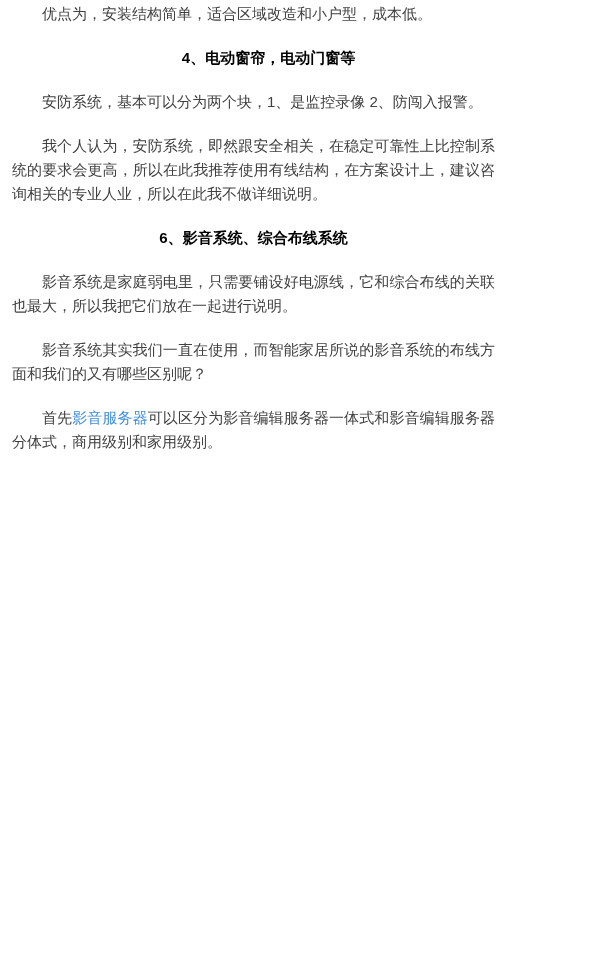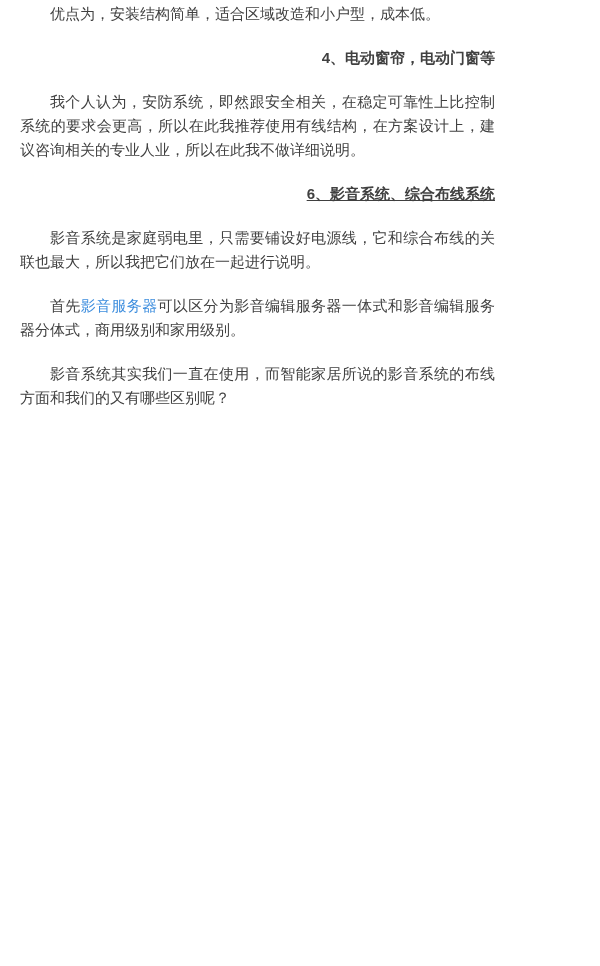--- a/index.html
+++ b/index.html
@@ -6,68 +6,69 @@
   html, body {
     margin: 0;
     padding: 0;
     width: 600px;
     height: 966px;
     background: #ffffff;
     overflow: hidden;
   }
   .article {
     width: 500px;
-    padding: 2px 5px 0 20px;
+    padding: 2px 5px 0 12px;
     font-family: "Liberation Sans", sans-serif;
   }
   .para {
     margin: 20px 0;
     font-size: 15px;
     line-height: 24px;
     color: #404040;
     text-align: justify;
     text-indent: 2em;
     word-break: break-all;
   }
   .para:first-child { margin-top: 0; }
   .heading {
     margin: 20px 0;
     font-size: 15px;
     line-height: 24px;
-    color: #404040;
+    color: #000000;
     font-weight: 700;
     text-indent: 2em;
-    text-align: right;
+    text-align: center;
   }
-  .heading.flush { text-indent: 0; text-decoration: underline; }
+  .heading.flush { text-indent: 0; }
   .link {
     color: #3e8ede;
     text-decoration: none;
     cursor: pointer;
   }
 </style>
 </head>
 <body>
 
 <div class="article">
 
   <p class="para">优点为，安装结构简单，适合区域改造和小户型，成本低。</p>
 
 
   <h3 class="heading">4、电动窗帘，电动门窗等</h3>
 
 
 
+  <p class="para">安防系统，基本可以分为两个块，1、是监控录像 2、防闯入报警。</p>
 
 
   <p class="para">我个人认为，安防系统，即然跟安全相关，在稳定可靠性上比控制系统的要求会更高，所以在此我推荐使用有线结构，在方案设计上，建议咨询相关的专业人业，所以在此我不做详细说明。</p>
 
 
 
   <h3 class="heading flush">6、影音系统、综合布线系统</h3>
 
   <p class="para">影音系统是家庭弱电里，只需要铺设好电源线，它和综合布线的关联也最大，所以我把它们放在一起进行说明。</p>
 
+  <p class="para">影音系统其实我们一直在使用，而智能家居所说的影音系统的布线方面和我们的又有哪些区别呢？</p>
+
   <p class="para"><span>首先</span><a href="#" class="link">影音服务器</a><span>可以区分为影音编辑服务器一体式和影音编辑服务器分体式，商用级别和家用级别。</span></p>
-
-  <p class="para">影音系统其实我们一直在使用，而智能家居所说的影音系统的布线方面和我们的又有哪些区别呢？</p>
 
 </div>
 
 </body></html>

